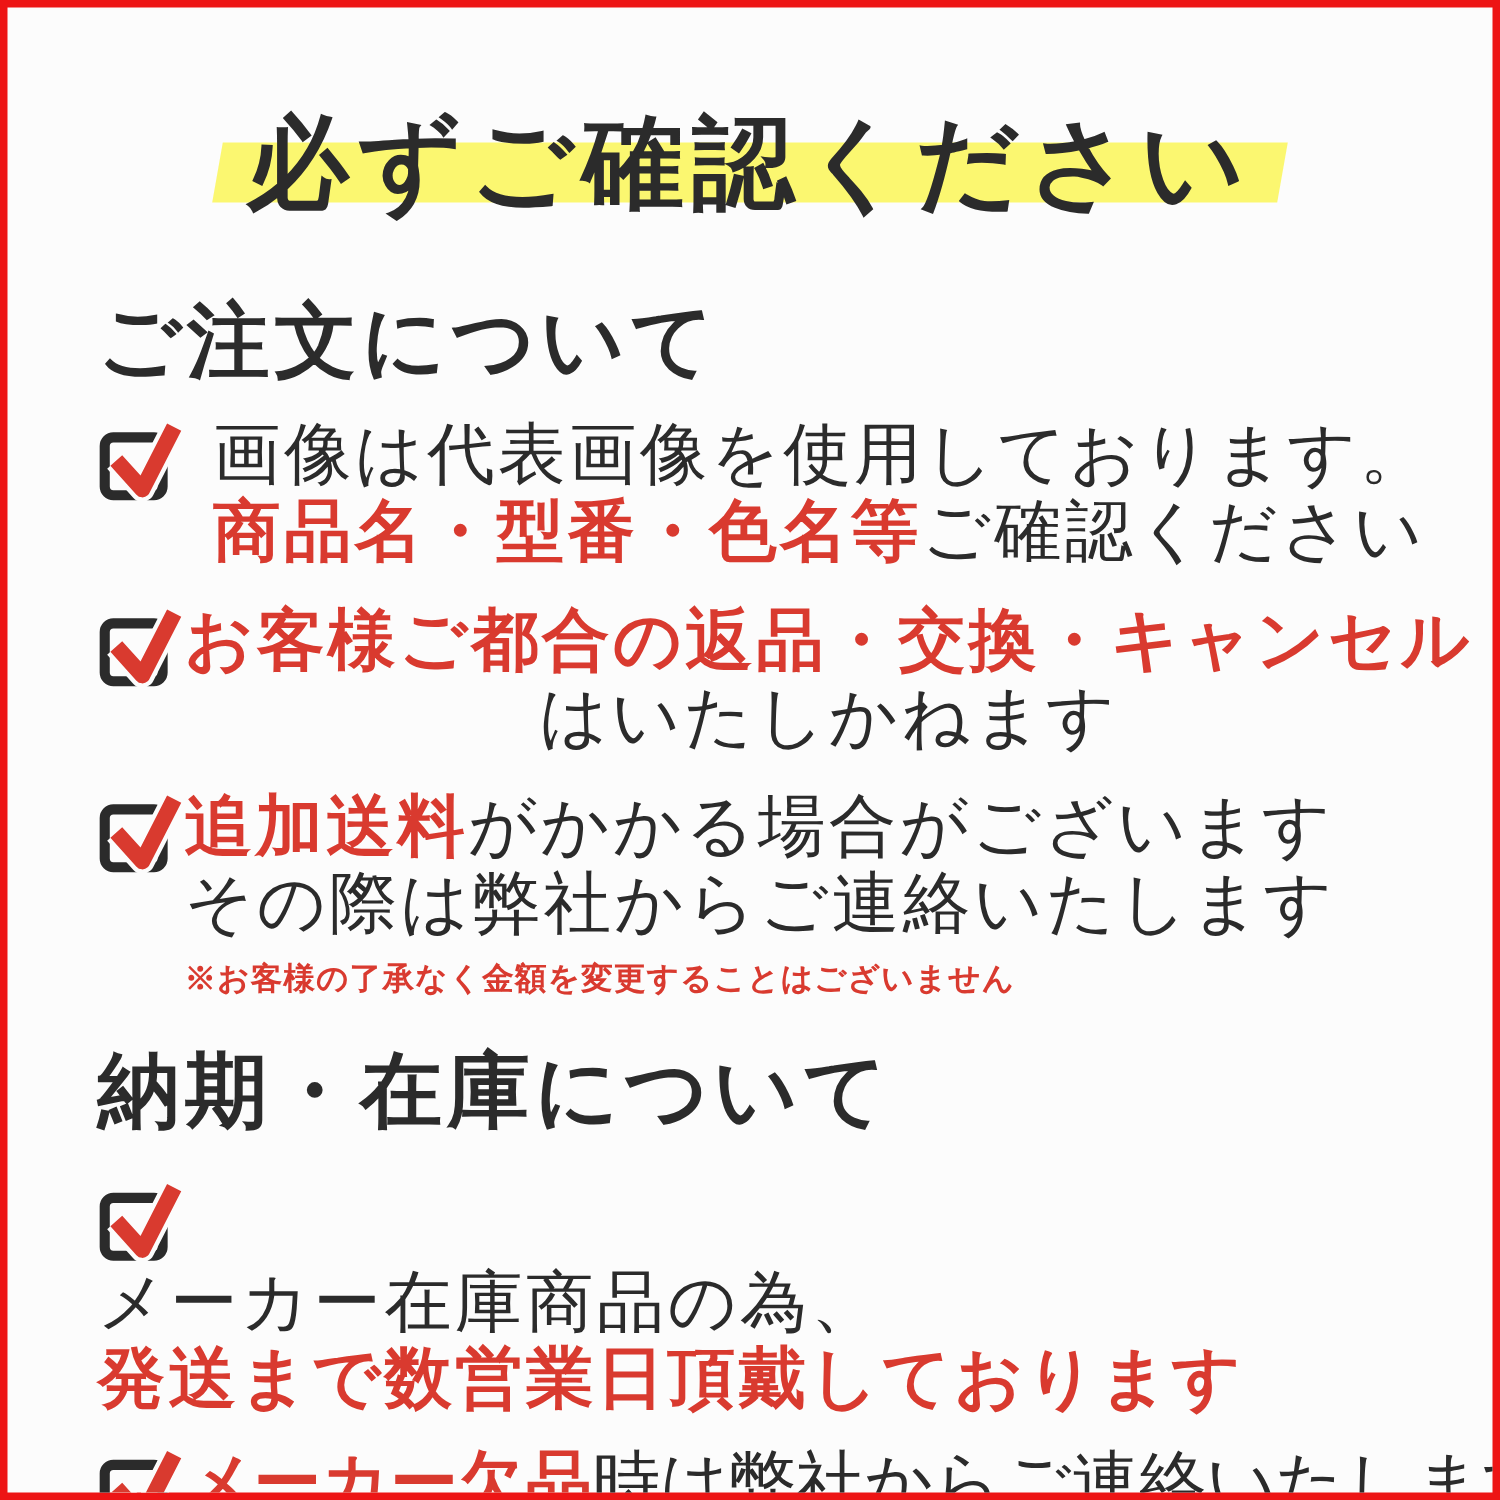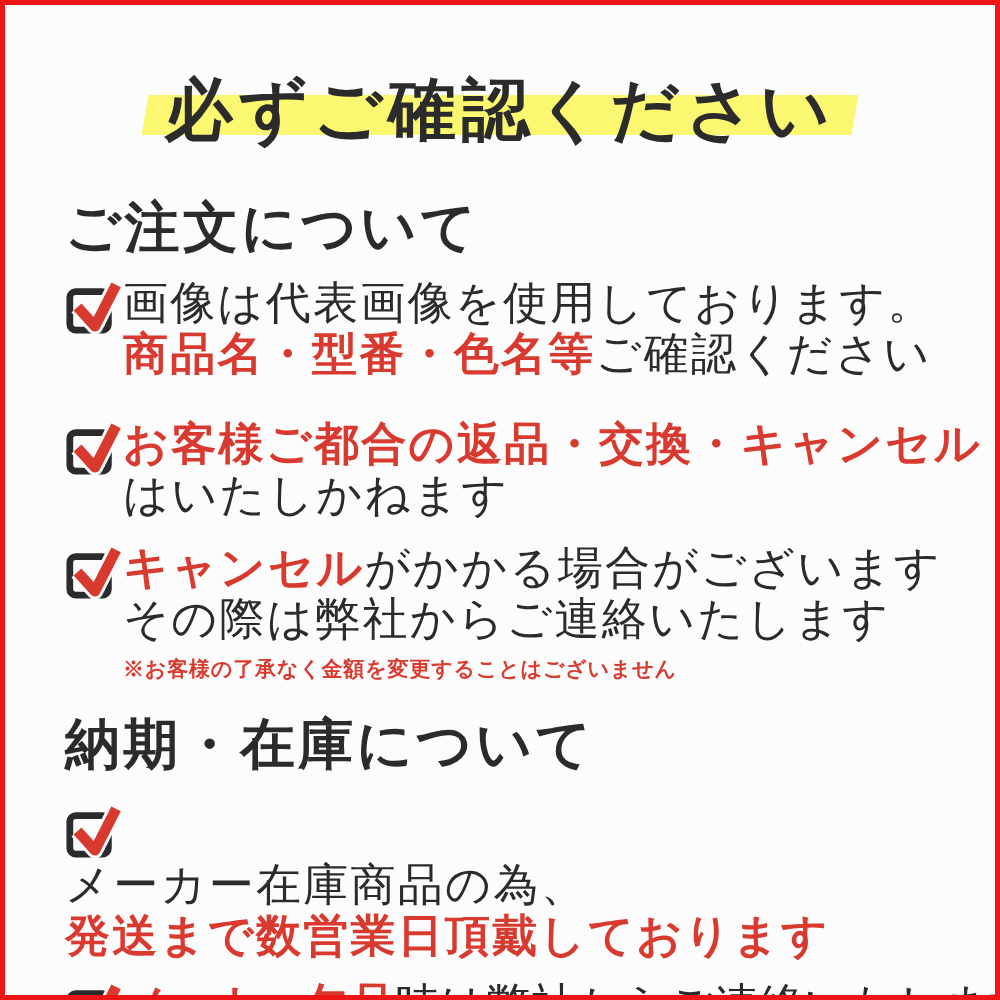--- a/index.html
+++ b/index.html
@@ -59,22 +59,22 @@
     color:var(--ink);
     white-space:nowrap;
   }
   .heading-order{margin-top:58px;}
   .heading-stock{margin-top:26px;}
   
   .item{
     display:flex;
     align-items:flex-start;
   }
-  .item-1{margin-top:20px;}
-  .item-2{margin-top:39px;}
+  .item-1{margin-top:20px;gap:19px;}
+  .item-2{margin-top:22px;text-align:center;}
   .item-3{margin-top:22px;}
   .item-4{margin-top:27px;flex-direction:column;}
   .item-5{margin-top:18px;}
   .cb{
     flex:0 0 54px;
     width:54px;height:56px;
     margin-right:4px;
     margin-top:2px;
   }
   .cb svg{display:block;width:54px;height:56px;overflow:visible;}
@@ -150,21 +150,21 @@
     <div class="item item-3">
       <span class="cb">
         <svg viewBox="0 0 56 56">
           <rect class="box" x="5" y="12" width="40" height="40" rx="6" stroke-width="7"></rect>
           <path class="tick-halo" d="M13 28 L31 48 L53 5" stroke-width="17" stroke-linejoin="round"></path>
           <path class="tick" d="M13 28 L31 48 L53 5" stroke-width="11" stroke-linejoin="round"></path>
         </svg>
       </span>
       <div class="item-text">
         <div>
-          <span class="red">キャンセル</span><span>がかかる場合がございます</span>
+          <span class="red">追加送料</span><span>がかかる場合がございます</span>
         </div>
         <div><span>その際は弊社からご連絡いたします</span></div>
         <div class="note">※お客様の了承なく金額を変更することはございません</div>
       </div>
     </div>
 
     <div class="section-heading heading-stock">納期・在庫について</div>
 
     <div class="item item-4">
       <span class="cb">

